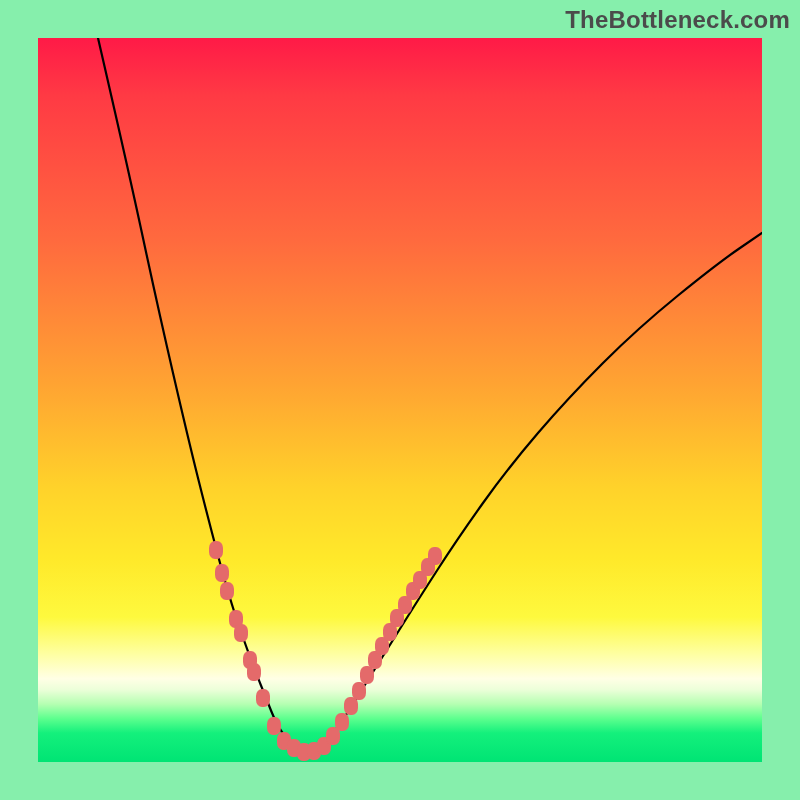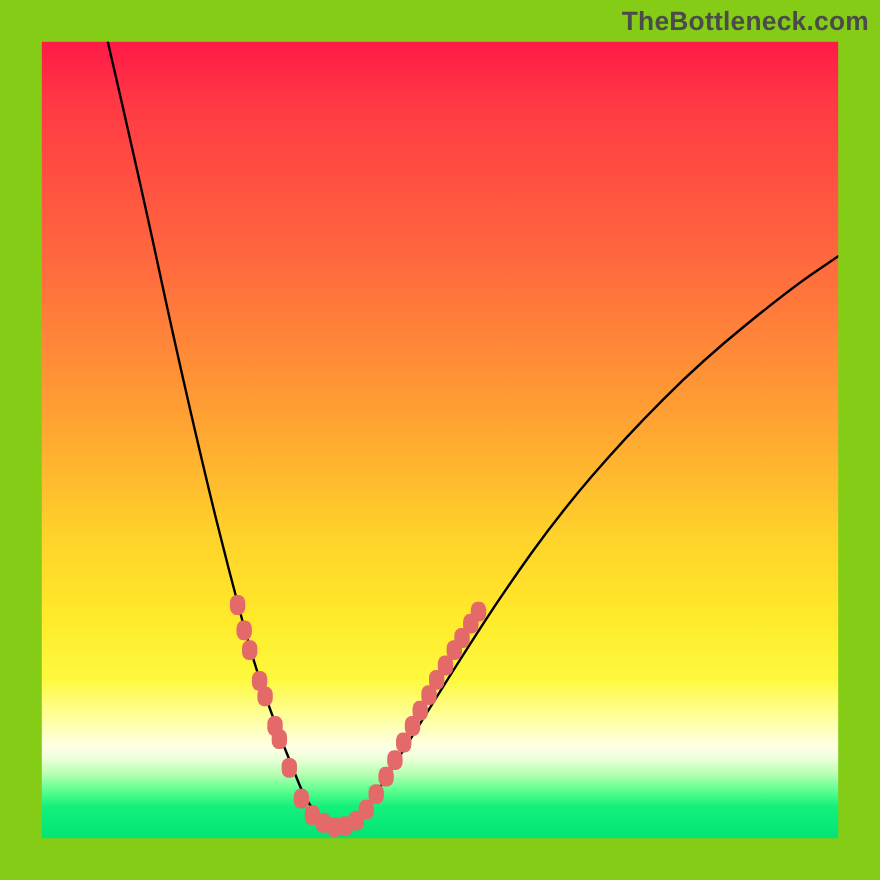--- a/index.html
+++ b/index.html
@@ -10,21 +10,21 @@
     background: #000;
     overflow: hidden;
     font-family: Arial, Helvetica, sans-serif;
   }
   .frame {
     position: absolute;
     top: 0;
     left: 0;
     width: 800px;
     height: 800px;
-    background: #84cc16;
+    background: #86efac;
   }
   .watermark {
     position: absolute;
     top: 6px;
     right: 10px;
     color: #4b4b4b;
     font-size: 24px;
     font-weight: 600;
     letter-spacing: 0.2px;
     z-index: 30;

